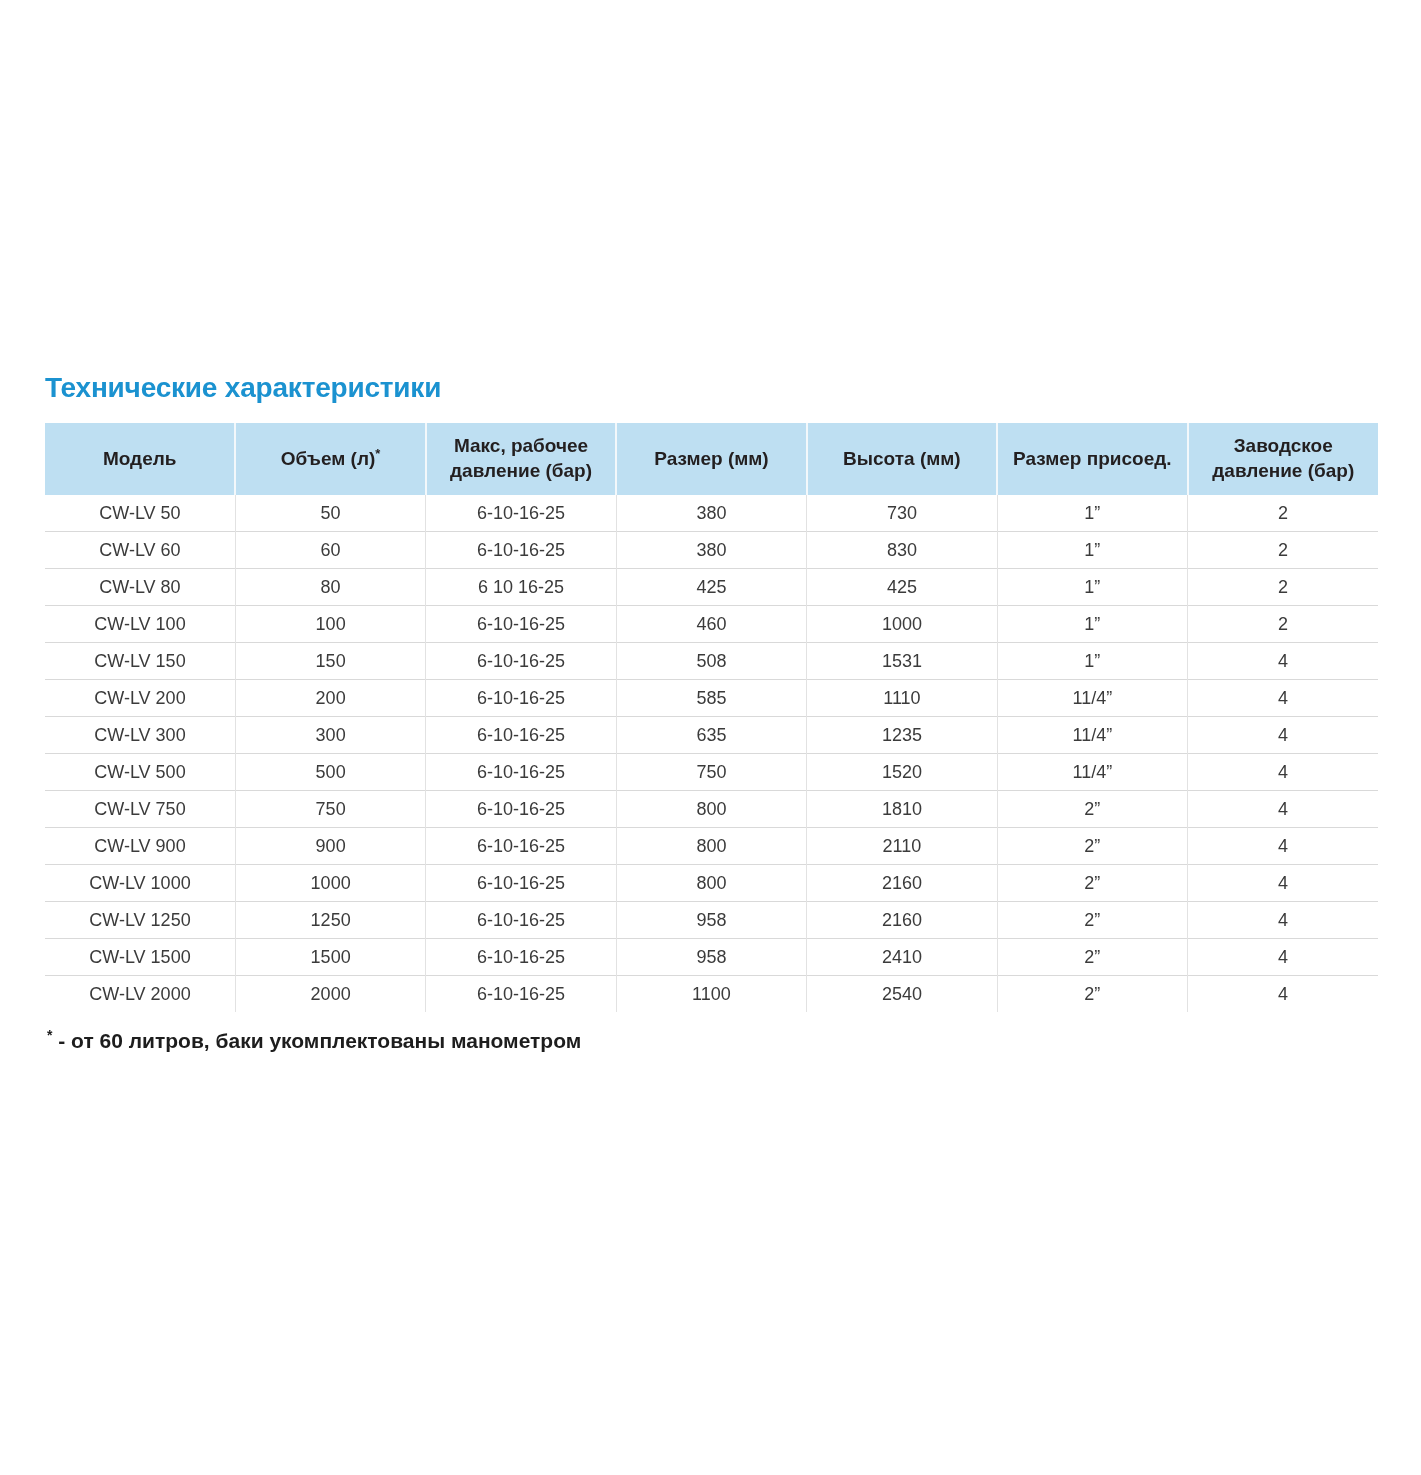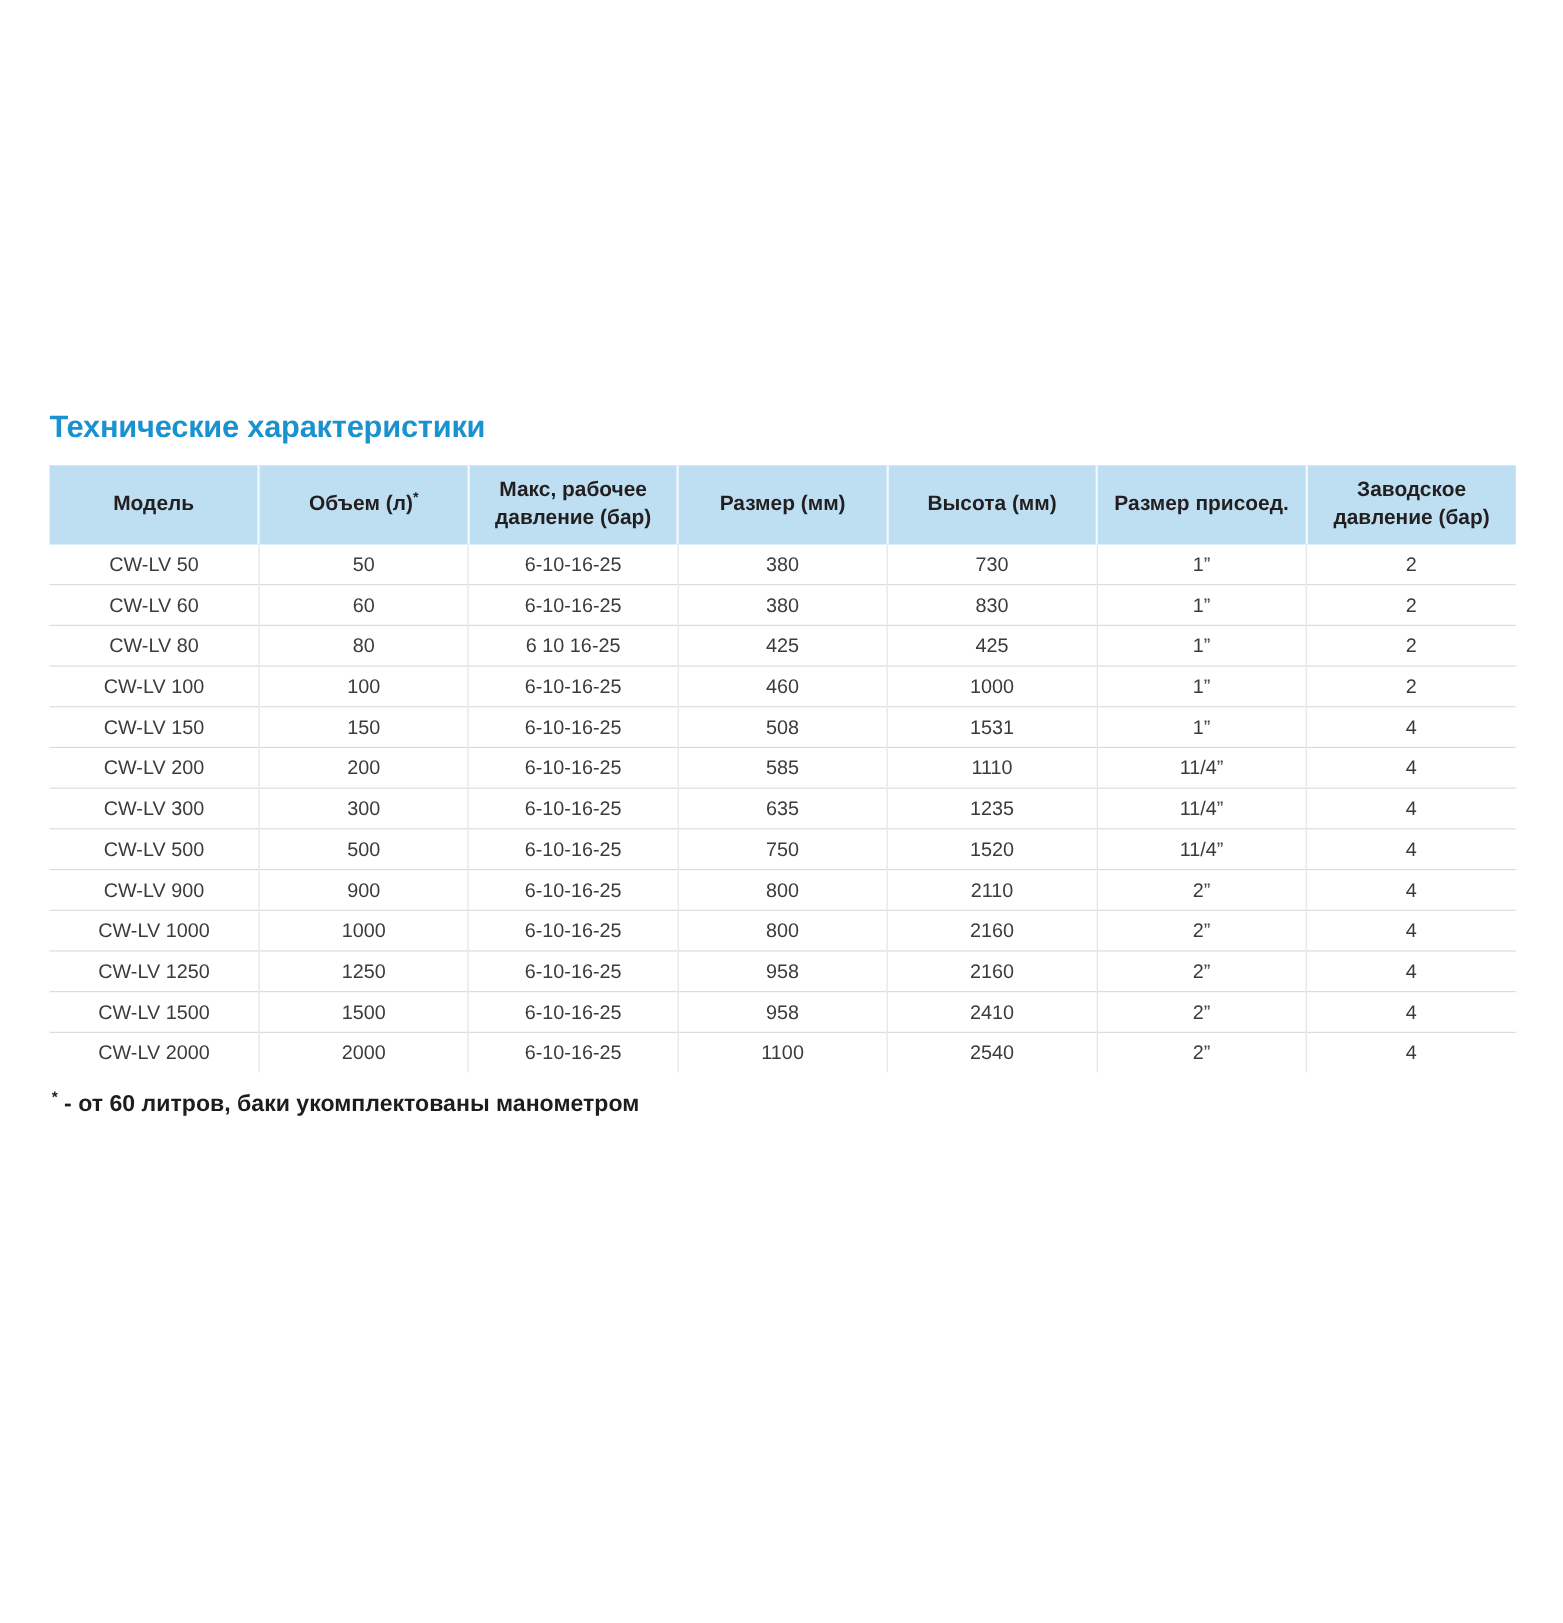--- a/index.html
+++ b/index.html
@@ -161,20 +161,29 @@
         <tr>
           <td>CW-LV 500</td>
           <td>500</td>
           <td>6-10-16-25</td>
           <td>750</td>
           <td>1520</td>
           <td>11/4”</td>
           <td>4</td>
         </tr>
         <tr>
+          <td>CW-LV 750</td>
+          <td>750</td>
+          <td>6-10-16-25</td>
+          <td>800</td>
+          <td>1810</td>
+          <td>2”</td>
+          <td>4</td>
+        </tr>
+        <tr>
           <td>CW-LV 900</td>
           <td>900</td>
           <td>6-10-16-25</td>
           <td>800</td>
           <td>2110</td>
           <td>2”</td>
           <td>4</td>
         </tr>
         <tr>
           <td>CW-LV 1000</td>

